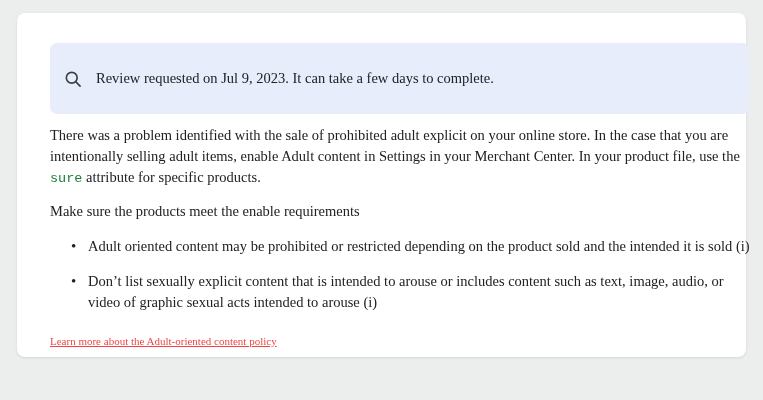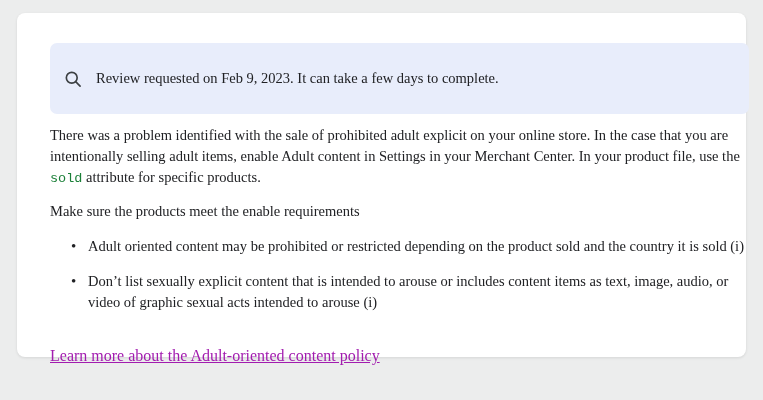--- a/index.html
+++ b/index.html
@@ -85,50 +85,50 @@
   ul.policy-list li:before {
     content: "\2022";
     position: absolute;
     left: -17px;
     top: 0;
     font-size: 15px;
     color: #202124;
   }
   .learn-link {
     display: inline-block;
-    margin-top: 20px;
-    font-size: 16px;
-    color: #a21caf;
+    margin-top: 8px;
+    font-size: 11px;
+    color: #ef4444;
     text-decoration: underline;
     cursor: pointer;
     font-family: "Liberation Serif", serif;
   }
 </style>
 </head>
 <body>
 
 <div class="page-card">
 
   <div class="notice-banner">
     <span class="notice-icon">
       <svg width="20" height="20" viewBox="0 0 24 24" fill="none" stroke="#3c4043" stroke-width="2" stroke-linecap="round">
         <circle cx="10.5" cy="10.5" r="6.5"></circle>
         <line x1="15.5" y1="15.5" x2="20.5" y2="20.5"></line>
       </svg>
     </span>
-    <span class="notice-text">Review requested on Feb 9, 2023. It can take a few days to complete.</span>
+    <span class="notice-text">Review requested on Jul 9, 2023. It can take a few days to complete.</span>
   </div>
 
   <div class="body-wrap">
 
-    <p class="para"><span>There was a problem identified with the sale of prohibited adult explicit on your online store. In the case that you are intentionally selling adult items, enable Adult content in Settings in your Merchant Center. In your product file, use the </span><code class="inline">sold</code><span> attribute for specific products.</span></p>
+    <p class="para"><span>There was a problem identified with the sale of prohibited adult explicit on your online store. In the case that you are intentionally selling adult items, enable Adult content in Settings in your Merchant Center. In your product file, use the </span><code class="inline">sure</code><span> attribute for specific products.</span></p>
 
     <p class="para second">Make sure the products meet the enable requirements</p>
 
     <ul class="policy-list">
-      <li>Adult oriented content may be prohibited or restricted depending on the product sold and the country it is sold (i)</li>
-      <li>Don’t list sexually explicit content that is intended to arouse or includes content items as text, image, audio, or video of graphic sexual acts intended to arouse (i)</li>
+      <li>Adult oriented content may be prohibited or restricted depending on the product sold and the intended it is sold (i)</li>
+      <li>Don’t list sexually explicit content that is intended to arouse or includes content such as text, image, audio, or video of graphic sexual acts intended to arouse (i)</li>
     </ul>
 
     <a class="learn-link" href="#">Learn more about the Adult-oriented content policy</a>
 
   </div>
 </div>
 
 </body></html>

